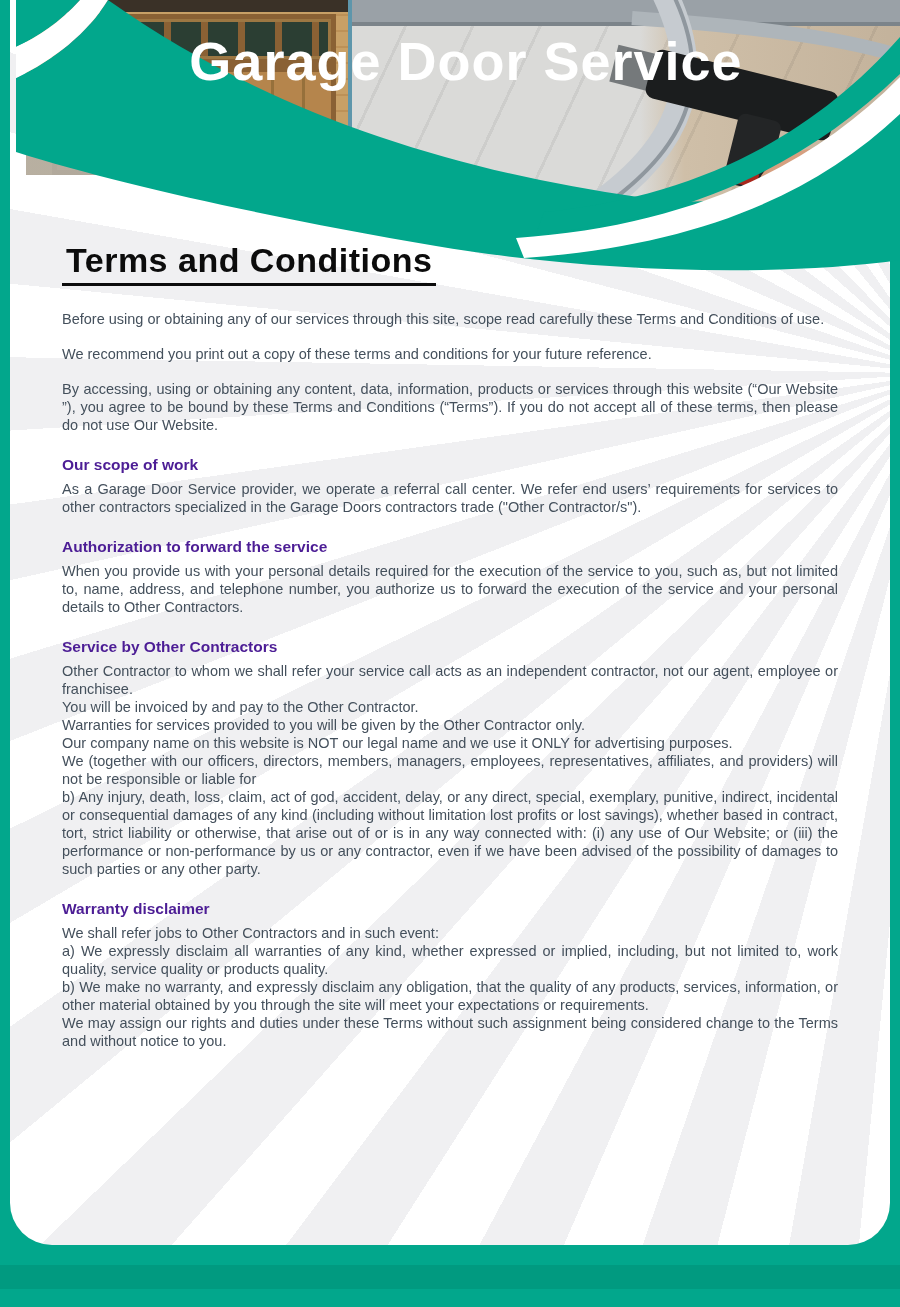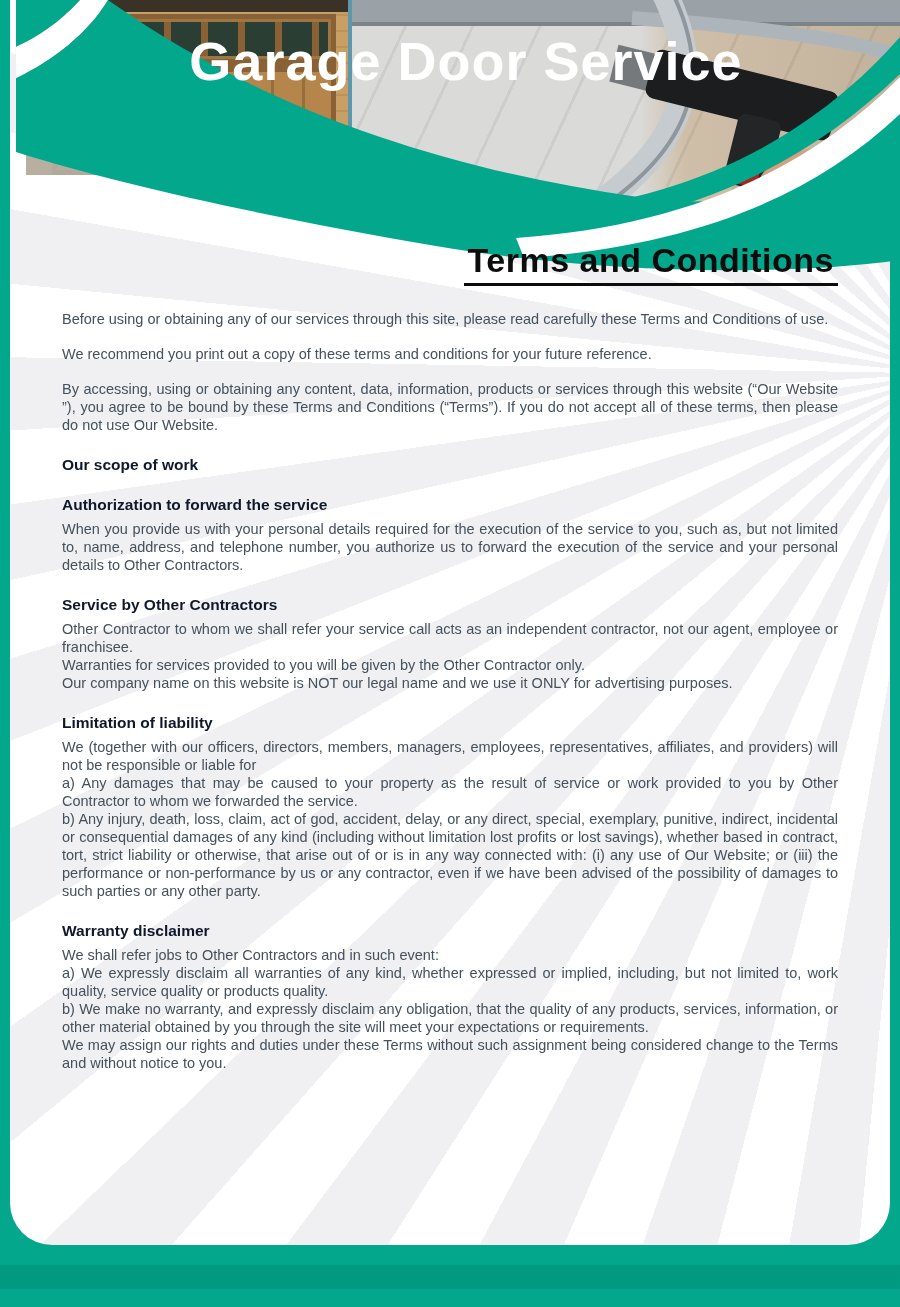--- a/index.html
+++ b/index.html
@@ -32,27 +32,27 @@
   .red-sliver{position:absolute;right:0;top:0;width:4px;height:108px;background:#7d2326;}
   .photo-right svg{position:absolute;inset:0;}
 
   .waves{position:absolute;top:0;left:0;z-index:3;pointer-events:none;}
   .brand{position:absolute;top:30px;left:0;width:100%;margin:0;text-align:center;z-index:4;
          color:#ffffff;font-size:54px;font-weight:700;letter-spacing:1px;}
 
   
   main{position:absolute;top:0;left:10px;right:10px;z-index:4;padding:240px 52px 0 52px;
        color:#44505c;font-size:14.5px;line-height:18px;}
-  .title{margin:0 0 24px 0;text-align:right;font-size:34px;line-height:40px;color:#0c0c0c;letter-spacing:.5px;}
+  .title{margin:0 0 24px 0;text-align:left;font-size:34px;line-height:40px;color:#0c0c0c;letter-spacing:.5px;}
   .title span{display:inline-block;border-bottom:3px solid #0c0c0c;padding:0 4px 3px 4px;}
   .para{margin:0;text-align:justify;}
   #intro .para + .para{margin-top:17px;}
   .gap-line{}
   .gap-tight{margin-top:0;}
-  .terms-section h3{margin:22px 0 6px 0;font-size:15.5px;line-height:18px;color:#0f172a;font-weight:700;}
+  .terms-section h3{margin:22px 0 6px 0;font-size:15.5px;line-height:18px;color:#4c1d95;font-weight:700;}
 </style>
 </head>
 <body>
 
 <div class="stage">
 
   <div class="card"></div>
   <div class="footer-band"></div>
 
   <header>
@@ -92,42 +92,42 @@
       <path fill="#02a78c" d="M528,212 C690,196 812,128 900,18 L900,58 C800,162 676,220 520,234 Z"></path>
       <path fill="#ffffff" d="M500,238 C670,226 800,170 900,60 L900,98 C806,196 678,246 508,258 Z"></path>
     </svg>
 
     <h1 class="brand">Garage Door Service</h1>
   </header>
 
   <main>
     <h2 class="title"><span>Terms and Conditions</span></h2>
     <div id="intro">
-        <p class="para">Before using or obtaining any of our services through this site, please read carefully these Terms and Conditions of use.</p>
+        <p class="para">Before using or obtaining any of our services through this site, scope read carefully these Terms and Conditions of use.</p>
         <p class="para">We recommend you print out a copy of these terms and conditions for your future reference.</p>
         <p class="para">By accessing, using or obtaining any content, data, information, products or services through this website (“Our Website ”), you agree to be bound by these Terms and Conditions (“Terms”). If you do not accept all of these terms, then please do not use Our Website.</p>
       </div>
     <div id="sections">
         <section class="terms-section">
           <h3>Our scope of work</h3>
+          <p class="para">As a Garage Door Service provider, we operate a referral call center. We refer end users’ requirements for services to other contractors specialized in the Garage Doors contractors trade ("Other Contractor/s").</p>
         </section>
         <section class="terms-section">
           <h3>Authorization to forward the service</h3>
           <p class="para">When you provide us with your personal details required for the execution of the service to you, such as, but not limited to, name, address, and telephone number, you authorize us to forward the execution of the service and your personal details to Other Contractors.</p>
         </section>
         <section class="terms-section">
           <h3>Service by Other Contractors</h3>
           <p class="para">Other Contractor to whom we shall refer your service call acts as an independent contractor, not our agent, employee or franchisee.</p>
+          <p class="para gap-tight">You will be invoiced by and pay to the Other Contractor.</p>
           <p class="para gap-tight">Warranties for services provided to you will be given by the Other Contractor only.</p>
           <p class="para gap-line">Our company name on this website is NOT our legal name and we use it ONLY for advertising purposes.</p>
         </section>
         <section class="terms-section">
-          <h3>Limitation of liability</h3>
           <p class="para">We (together with our officers, directors, members, managers, employees, representatives, affiliates, and providers) will not be responsible or liable for</p>
-          <p class="para gap-line">a) Any damages that may be caused to your property as the result of service or work provided to you by Other Contractor to whom we forwarded the service.</p>
           <p class="para gap-line">b) Any injury, death, loss, claim, act of god, accident, delay, or any direct, special, exemplary, punitive, indirect, incidental or consequential damages of any kind (including without limitation lost profits or lost savings), whether based in contract, tort, strict liability or otherwise, that arise out of or is in any way connected with: (i) any use of Our Website; or (iii) the performance or non-performance by us or any contractor, even if we have been advised of the possibility of damages to such parties or any other party.</p>
         </section>
         <section class="terms-section">
           <h3>Warranty disclaimer</h3>
           <p class="para">We shall refer jobs to Other Contractors and in such event:</p>
           <p class="para gap-tight">a) We expressly disclaim all warranties of any kind, whether expressed or implied, including, but not limited to, work quality, service quality or products quality.</p>
           <p class="para gap-tight">b) We make no warranty, and expressly disclaim any obligation, that the quality of any products, services, information, or other material obtained by you through the site will meet your expectations or requirements.</p>
         </section>
         <section class="terms-section">
           <p class="para">We may assign our rights and duties under these Terms without such assignment being considered change to the Terms and without notice to you.</p>

